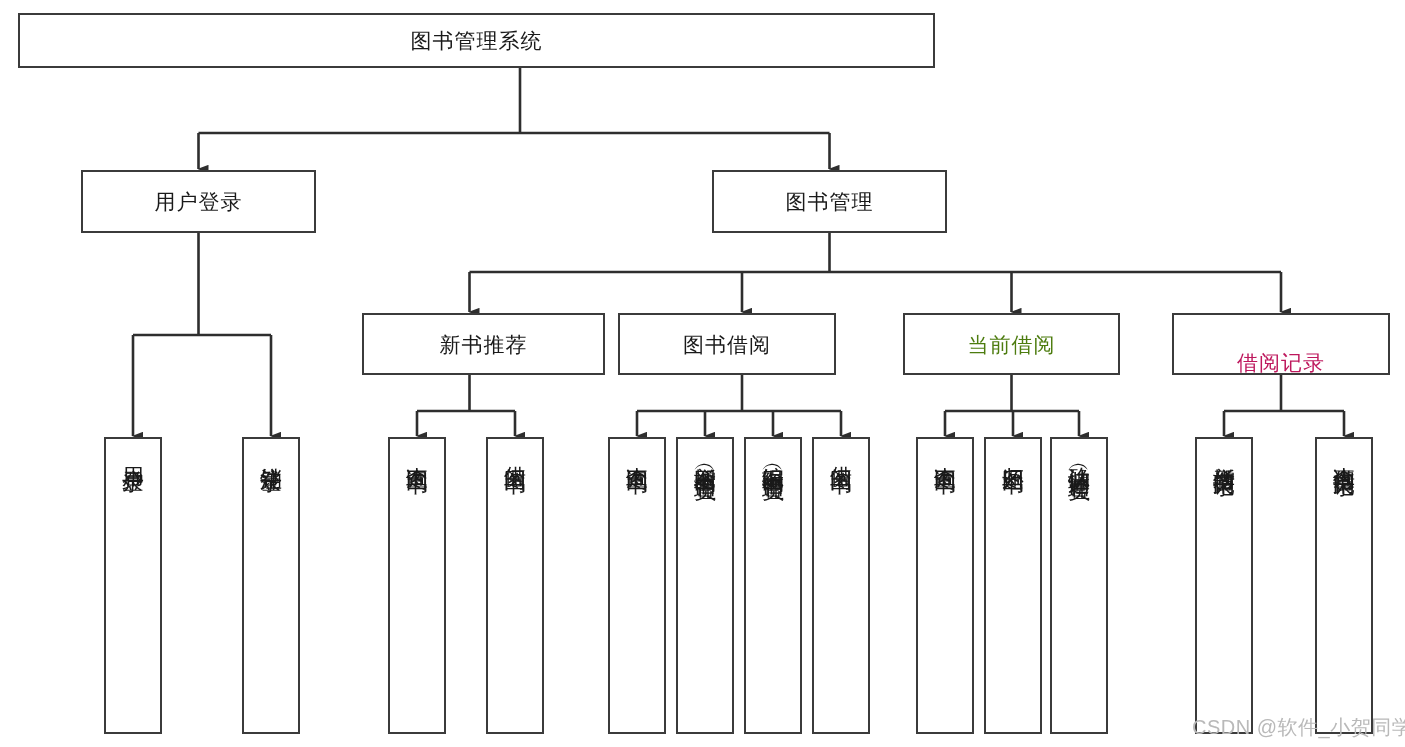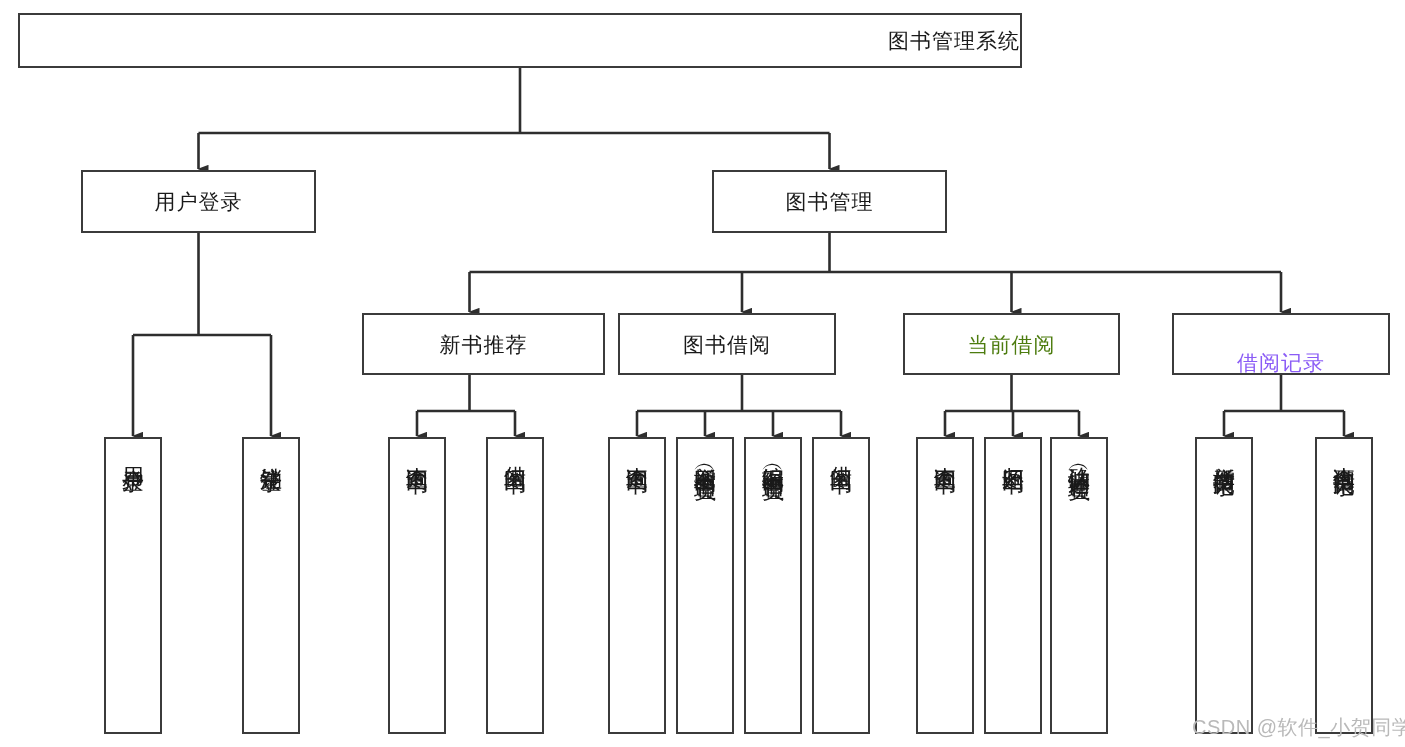--- a/index.html
+++ b/index.html
@@ -59,40 +59,40 @@
         <path d="M945,411 L945,436" stroke="#2e2e2e" marker-end="url(#arrowhead)"></path>
         <path d="M1013,411 L1013,436" stroke="#2e2e2e" marker-end="url(#arrowhead)"></path>
         <path d="M1079,411 L1079,436" stroke="#2e2e2e" marker-end="url(#arrowhead)"></path>
         <path d="M1281,375 L1281,411" stroke="#2e2e2e"></path>
         <path d="M1224,411 L1344,411" stroke="#2e2e2e"></path>
         <path d="M1224,411 L1224,436" stroke="#2e2e2e" marker-end="url(#arrowhead)"></path>
         <path d="M1344,411 L1344,436" stroke="#2e2e2e" marker-end="url(#arrowhead)"></path>
       </g>
   </svg>
   <div id="node-layer">
-      <div class="node hz" style="left: 18px; top: 13px; width: 1004px; height: 55px; border-color: rgb(59, 59, 59); background: rgb(255, 255, 255); justify-content: flex-end;">
+      <div class="node hz" style="left: 18px; top: 13px; width: 917px; height: 55px; border-color: rgb(59, 59, 59); background: rgb(255, 255, 255);">
         <span style="color: rgb(26, 26, 26);">图书管理系统</span>
       </div>
       <div class="node hz" style="left: 81px; top: 170px; width: 235px; height: 63px; border-color: rgb(59, 59, 59); background: rgb(255, 255, 255);">
         <span style="color: rgb(26, 26, 26);">用户登录</span>
       </div>
       <div class="node hz" style="left: 712px; top: 170px; width: 235px; height: 63px; border-color: rgb(59, 59, 59); background: rgb(255, 255, 255);">
         <span style="color: rgb(26, 26, 26); text-align: right;">图书管理</span>
       </div>
       <div class="node hz" style="left: 362px; top: 313px; width: 243px; height: 62px; border-color: rgb(59, 59, 59); background: rgb(255, 255, 255);">
         <span style="color: rgb(26, 26, 26);">新书推荐</span>
       </div>
       <div class="node hz" style="left: 618px; top: 313px; width: 218px; height: 62px; border-color: rgb(59, 59, 59); background: rgb(255, 255, 255);">
         <span style="color: rgb(26, 26, 26);">图书借阅</span>
       </div>
       <div class="node hz" style="left: 903px; top: 313px; width: 217px; height: 62px; border-color: rgb(59, 59, 59); background: rgb(255, 255, 255);">
         <span style="color: #4d7c0f;">当前借阅</span>
       </div>
       <div class="node hz" style="left: 1172px; top: 313px; width: 218px; height: 62px; border-color: rgb(59, 59, 59); background: rgb(255, 255, 255);">
-        <span style="color: #8b5cf6; margin-top: 36px;">借阅记录</span>
+        <span style="color: #be185d; margin-top: 36px;">借阅记录</span>
       </div>
       <div class="node vt" style="left: 104px; top: 437px; width: 58px; height: 297px; border-color: rgb(59, 59, 59); background: rgb(255, 255, 255);">
         <span style="color: rgb(26, 26, 26);">用户登录</span>
       </div>
       <div class="node vt" style="left: 242px; top: 437px; width: 58px; height: 297px; border-color: rgb(59, 59, 59); background: rgb(255, 255, 255);">
         <span style="color: rgb(26, 26, 26);">注销登录</span>
       </div>
       <div class="node vt" style="left: 388px; top: 437px; width: 58px; height: 297px; border-color: rgb(59, 59, 59); background: rgb(255, 255, 255);">
         <span style="color: rgb(26, 26, 26);">查询图书</span>
       </div>

